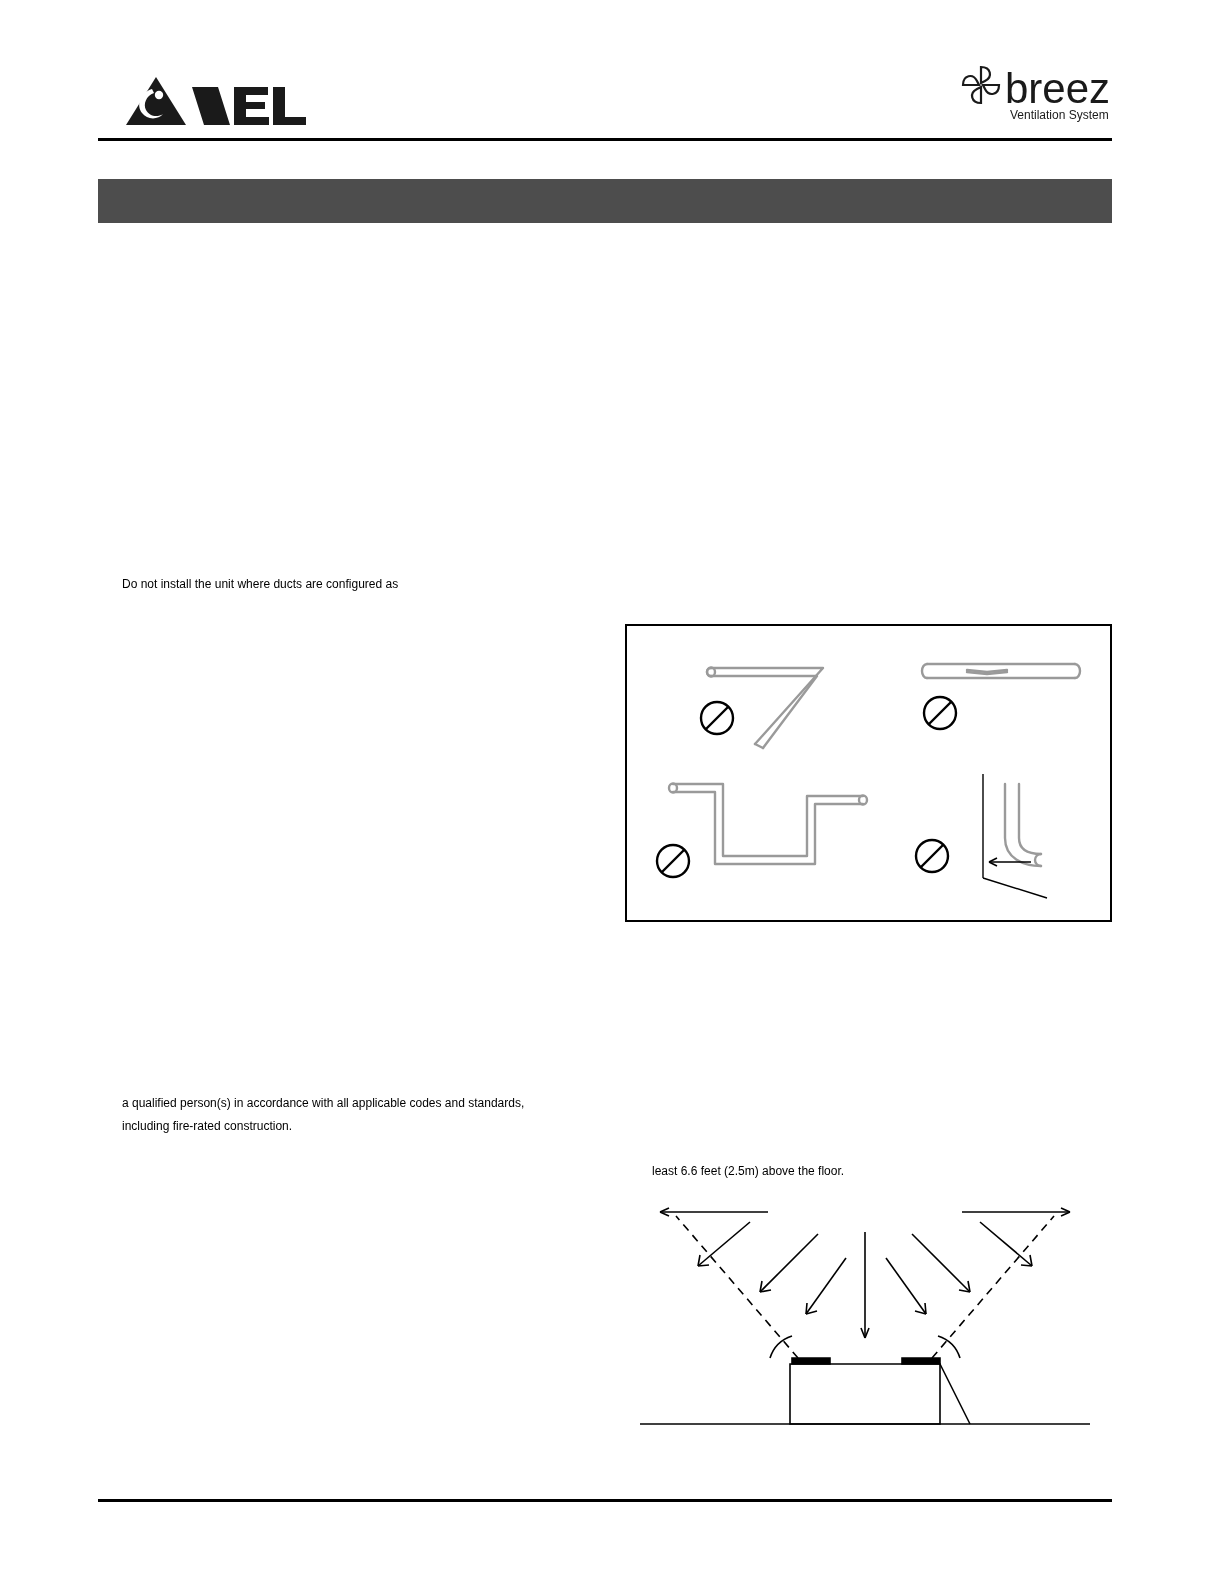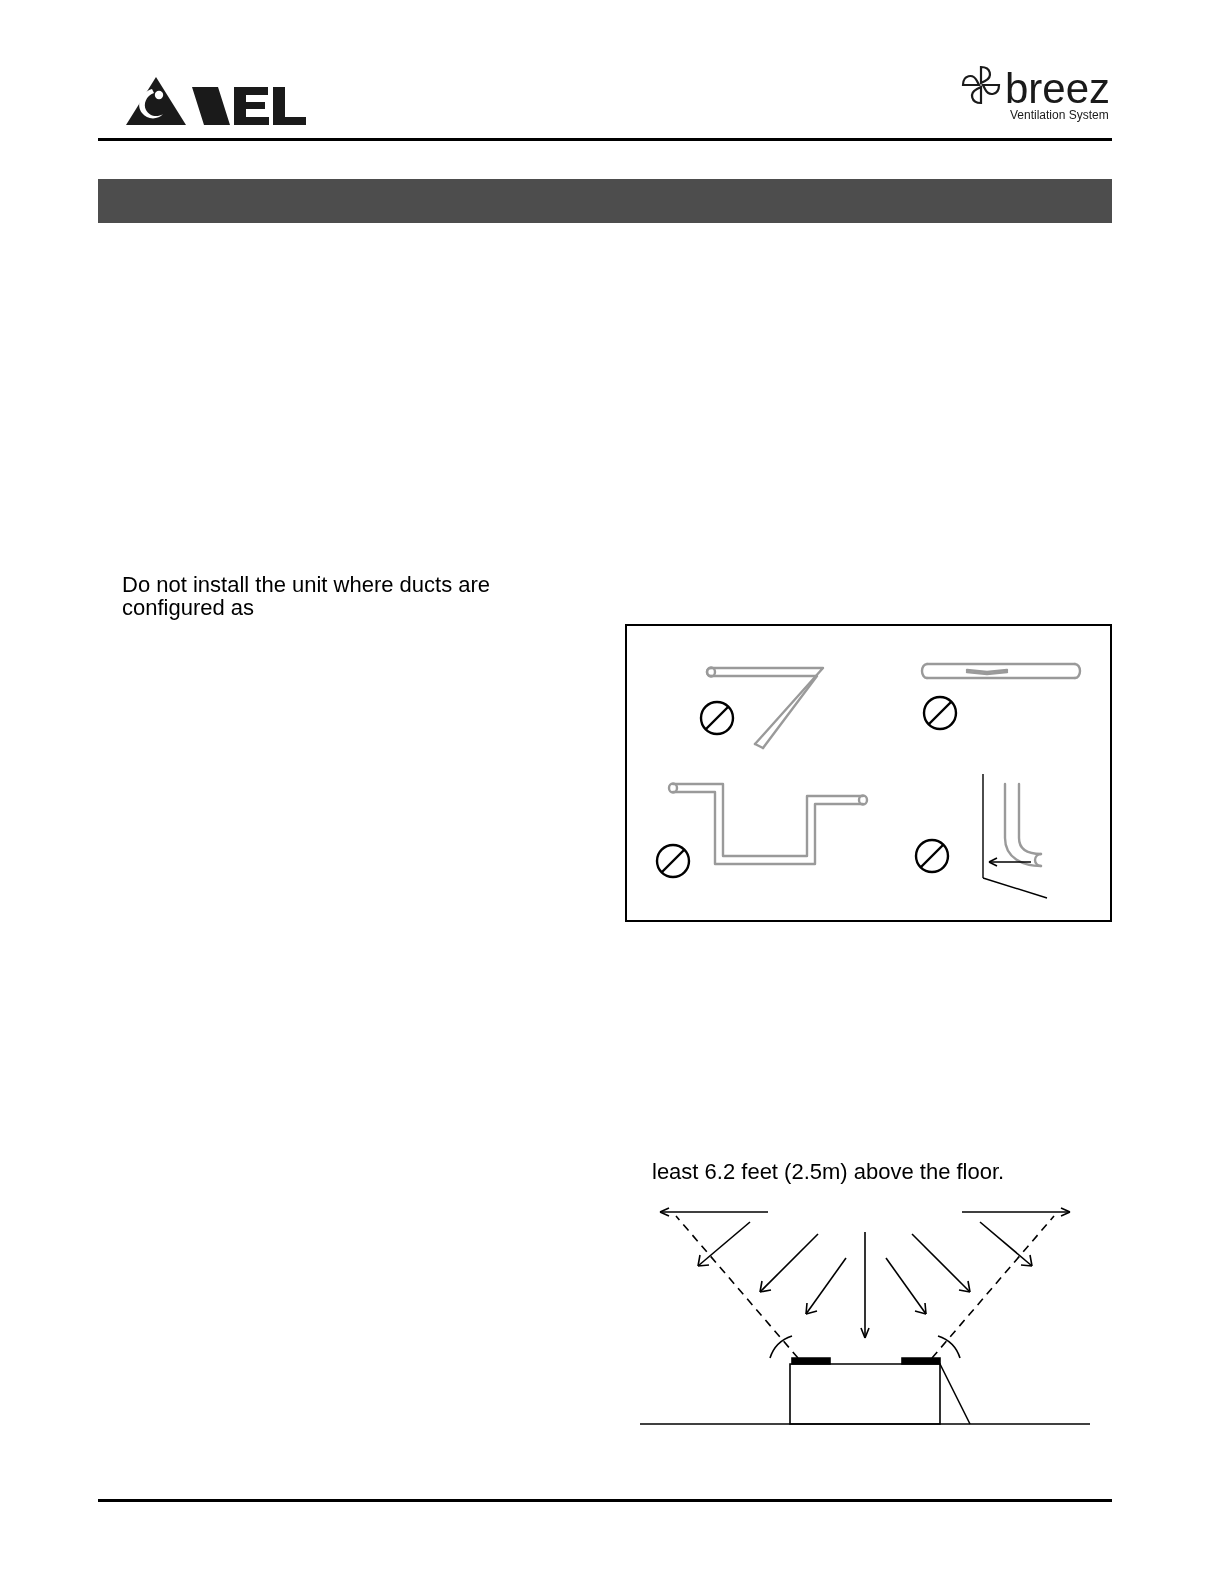--- a/index.html
+++ b/index.html
@@ -62,21 +62,21 @@
     top: 11px;
     color: #ffffff;
     font-size: 17px;
     line-height: 20px;
     letter-spacing: .2px;
   }
 
   
   .txt {
     position: absolute;
-    font-size: 22px;
+    font-size: 12px;
     line-height: 23px;
     color: #000000;
     white-space: pre-wrap;
   }
   #para-ducts   { left: 122px; top: 562px;  width: 470px; }
   #para-qualified { left: 122px; top: 1081px; width: 450px; }
   #para-air     { left: 122px; top: 1139px; width: 450px; }
   #para-least   { left: 652px; top: 1149px; width: 440px; }
 
   
@@ -167,23 +167,24 @@
   </div>
 
   <div class="header-rule"></div>
 
   <div class="section-bar">
     <div class="section-bar-label"></div>
   </div>
 
   <div class="txt" id="para-ducts">Do not install the unit where ducts are configured as</div>
 
-
-
-  <div class="txt" id="para-least">least 6.2 feet (2.5m) above the floor.</div>
+  <div class="txt" id="para-qualified">a qualified person(s) in accordance with all applicable codes and standards, including fire-rated construction.</div>
+
+
+  <div class="txt" id="para-least">least 6.6 feet (2.5m) above the floor.</div>
 
   <div class="fig-ducts">
     <svg width="483" height="294" viewBox="0 0 483 294" xmlns="http://www.w3.org/2000/svg">
       <g fill="none" stroke="#9a9a9a" stroke-width="2.4" stroke-linecap="round" stroke-linejoin="round">
 
         <path d="M84 42 L196 42 L128 118"></path>
         <path d="M84 50 L190 50 L136 122"></path>
         <path d="M84 42 A4 4 0 0 0 84 50"></path>
         <ellipse cx="84" cy="46" rx="4" ry="4.5"></ellipse>
         <path d="M128 118 L136 122"></path>

